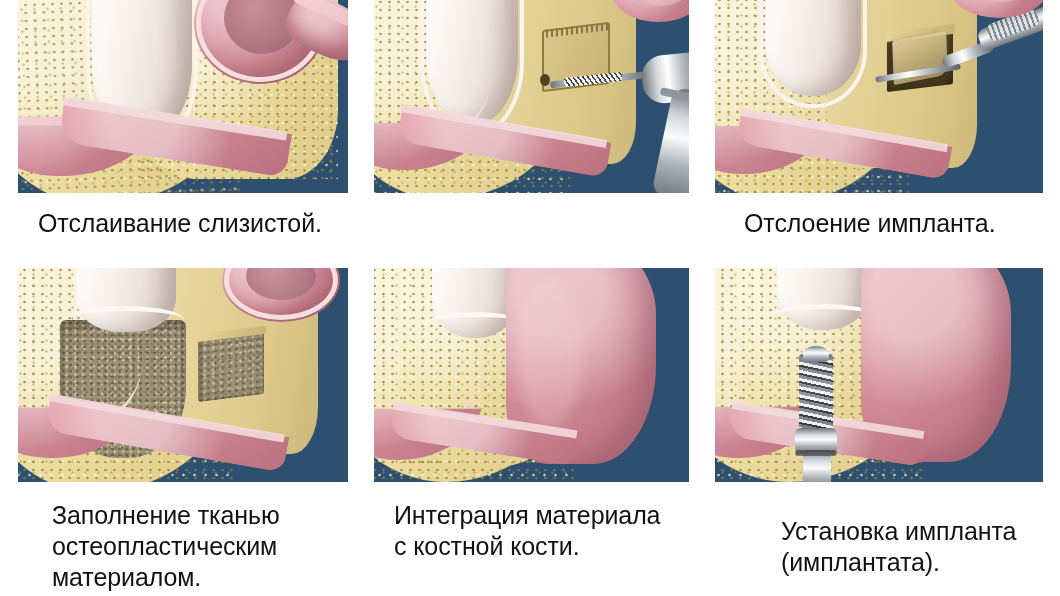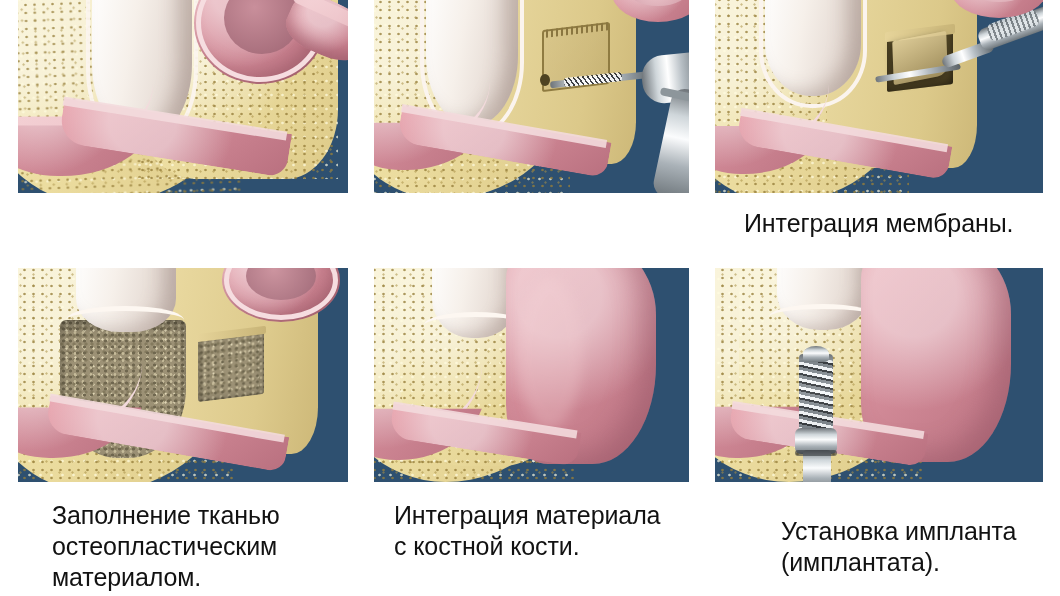--- a/index.html
+++ b/index.html
@@ -137,20 +137,21 @@
                   background: transparent;"></div>
       <div class="layer gum" style="left:268px; top:6px; width:86px; height:54px;
                   border-radius: 40% 52% 46% 38%;
                   transform: rotate(24deg);
                   box-shadow: inset 0 -8px 14px rgba(130,70,85,.4);"></div>
       <div class="layer gum-pale" style="left:272px; top:8px; width:82px; height:14px;
                   border-radius: 8px; transform: rotate(24deg); opacity:.85;"></div>
     </div>
   </div>
 
+  <div class="caption" style="left:38px; top:208px; width:320px;">Отслаивание слизистой.</div>
 
   <div class="panel-cell" style="left:374px; top:-4px; width:315px; height:197px;">
     <div class="figure">
 
       <div class="layer bone spongy" style="left:-34px; top:-22px; width:230px; height:225px;
                   border-radius: 0 0 62% 50% / 0 0 55% 48%;"></div>
       <div class="layer bone" style="left:110px; top:-22px; width:152px; height:190px;
                   border-radius: 0 0 16% 18% / 0 0 22% 20%;
                   background: linear-gradient(100deg,#e9d9a0,#dcc98a 65%,#cdb878);"></div>
 
@@ -260,21 +261,21 @@
                   opacity:.85;"></div>
 
       <div class="layer gum" style="left:236px; top:-34px; width:96px; height:56px;
                   border-radius: 50%;"></div>
       <div class="layer" style="left:250px; top:-28px; width:68px; height:34px;
                   border-radius:50%;
                   background: radial-gradient(circle at 45% 40%, #f2cfd4, #cf97a3);"></div>
     </div>
   </div>
 
-  <div class="caption" style="left:744px; top:208px; width:310px;">Интеграция мембраны.</div>
+  <div class="caption" style="left:744px; top:208px; width:310px;">Отслоение импланта.</div>
 
   <div class="panel-cell" style="left:18px; top:268px; width:330px; height:214px;">
     <div class="figure">
 
       <div class="layer bone spongy" style="left:-34px; top:-26px; width:250px; height:250px;
                   border-radius: 0 0 62% 50% / 0 0 55% 48%;"></div>
       <div class="layer bone" style="left:134px; top:-26px; width:166px; height:212px;
                   border-radius: 0 0 16% 20% / 0 0 22% 22%;
                   background: linear-gradient(100deg,#ecdca4,#ddca8c 65%,#cdb878);"></div>
 

